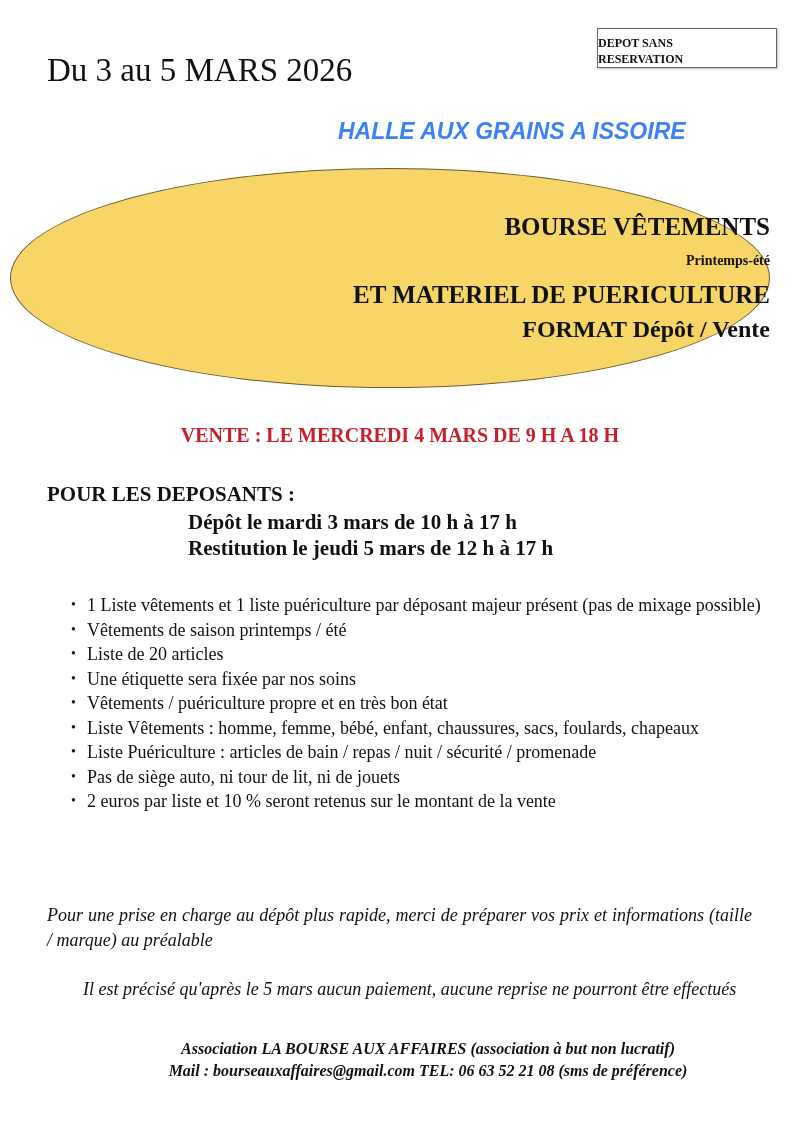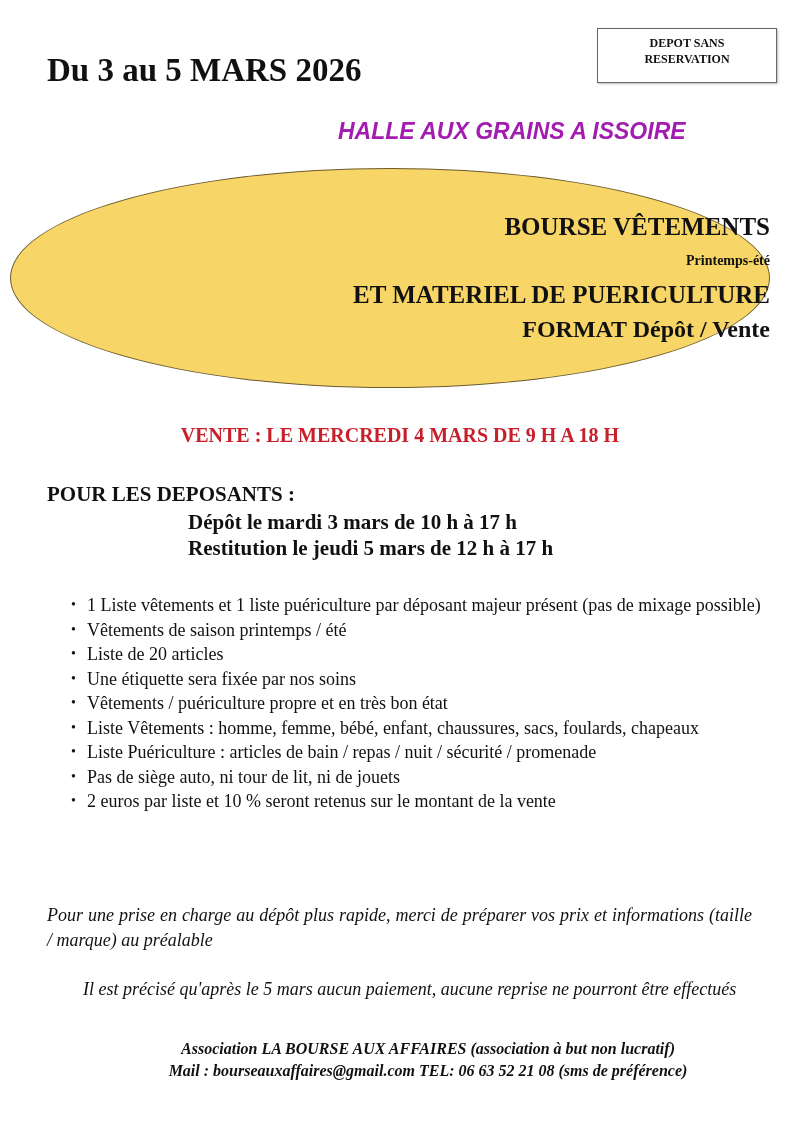--- a/index.html
+++ b/index.html
@@ -2,32 +2,32 @@
 <html><head>
 <meta charset="utf-8">
 <style>
   html, body { margin: 0; padding: 0; background: #ffffff; }
   body {
     width: 800px; height: 1131px; position: relative; overflow: hidden;
     font-family: "Liberation Serif", "DejaVu Serif", serif; color: #111;
   }
   .abs { position: absolute; }
   .date-title {
-    left: 47px; top: 52px; font-size: 33px; font-weight: bold; letter-spacing: 0px;
+    left: 47px; top: 52px; font-size: 33px; font-weight: normal; letter-spacing: 0px;
     white-space: nowrap;
   }
   .depot-box {
-    left: 597px; top: 28px; width: 180px; height: 55px;
+    left: 597px; top: 28px; width: 180px; height: 40px;
     border: 1.5px solid #666; box-sizing: border-box;
-    font-size: 12px; font-weight: bold; text-align: center; line-height: 16px;
+    font-size: 12px; font-weight: bold; text-align: left; line-height: 16px;
     padding-top: 6px; box-shadow: 1px 1px 2px #bbb;
   }
   .venue {
     left: 338px; top: 118px; font-family: "Liberation Sans", "DejaVu Sans", sans-serif;
-    font-style: italic; font-weight: bold; color: #a21caf; font-size: 23px; white-space: nowrap;
+    font-style: italic; font-weight: bold; color: #3b82f6; font-size: 23px; white-space: nowrap;
   }
   .ellipse {
     left: 10px; top: 168px; width: 760px; height: 220px;
     background: #f7d566; border: 1.5px solid #6b5a2e; border-radius: 50%;
     box-sizing: border-box;
   }
   .ellipse-text {
     left: 10px; top: 210px; width: 760px; text-align: right; font-weight: bold;
   }
   .ellipse-text div { line-height: 34px; }

